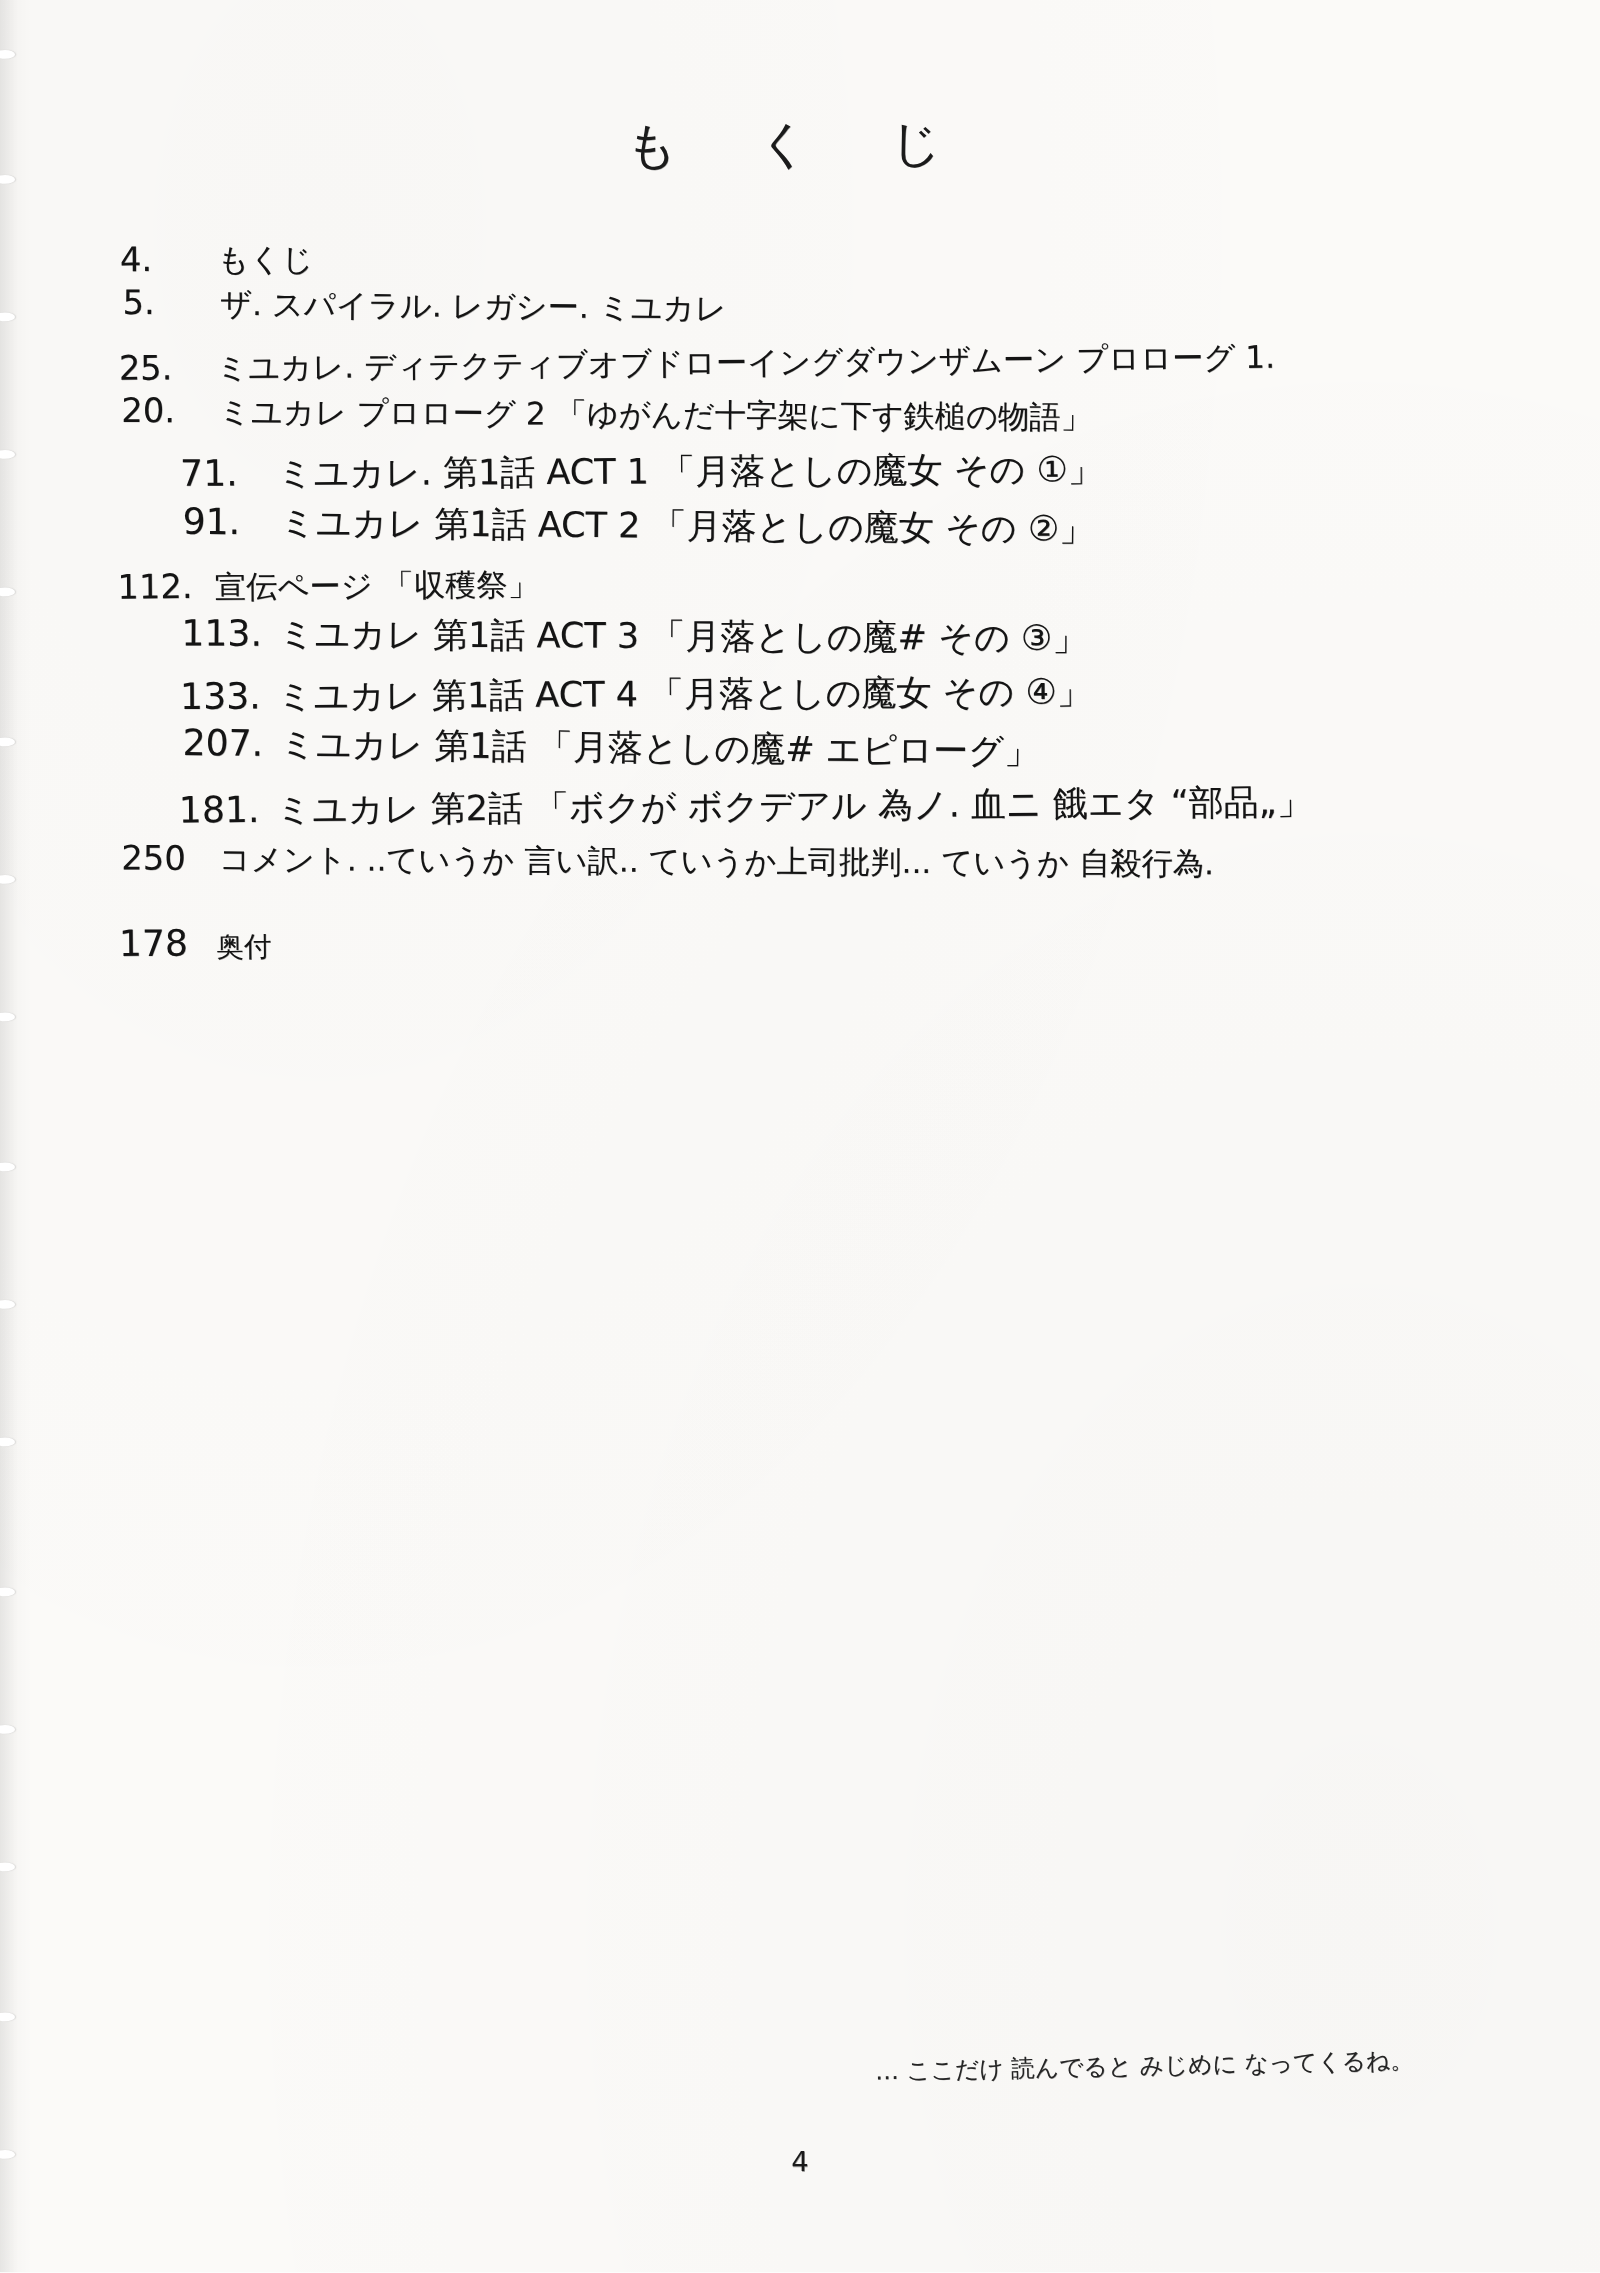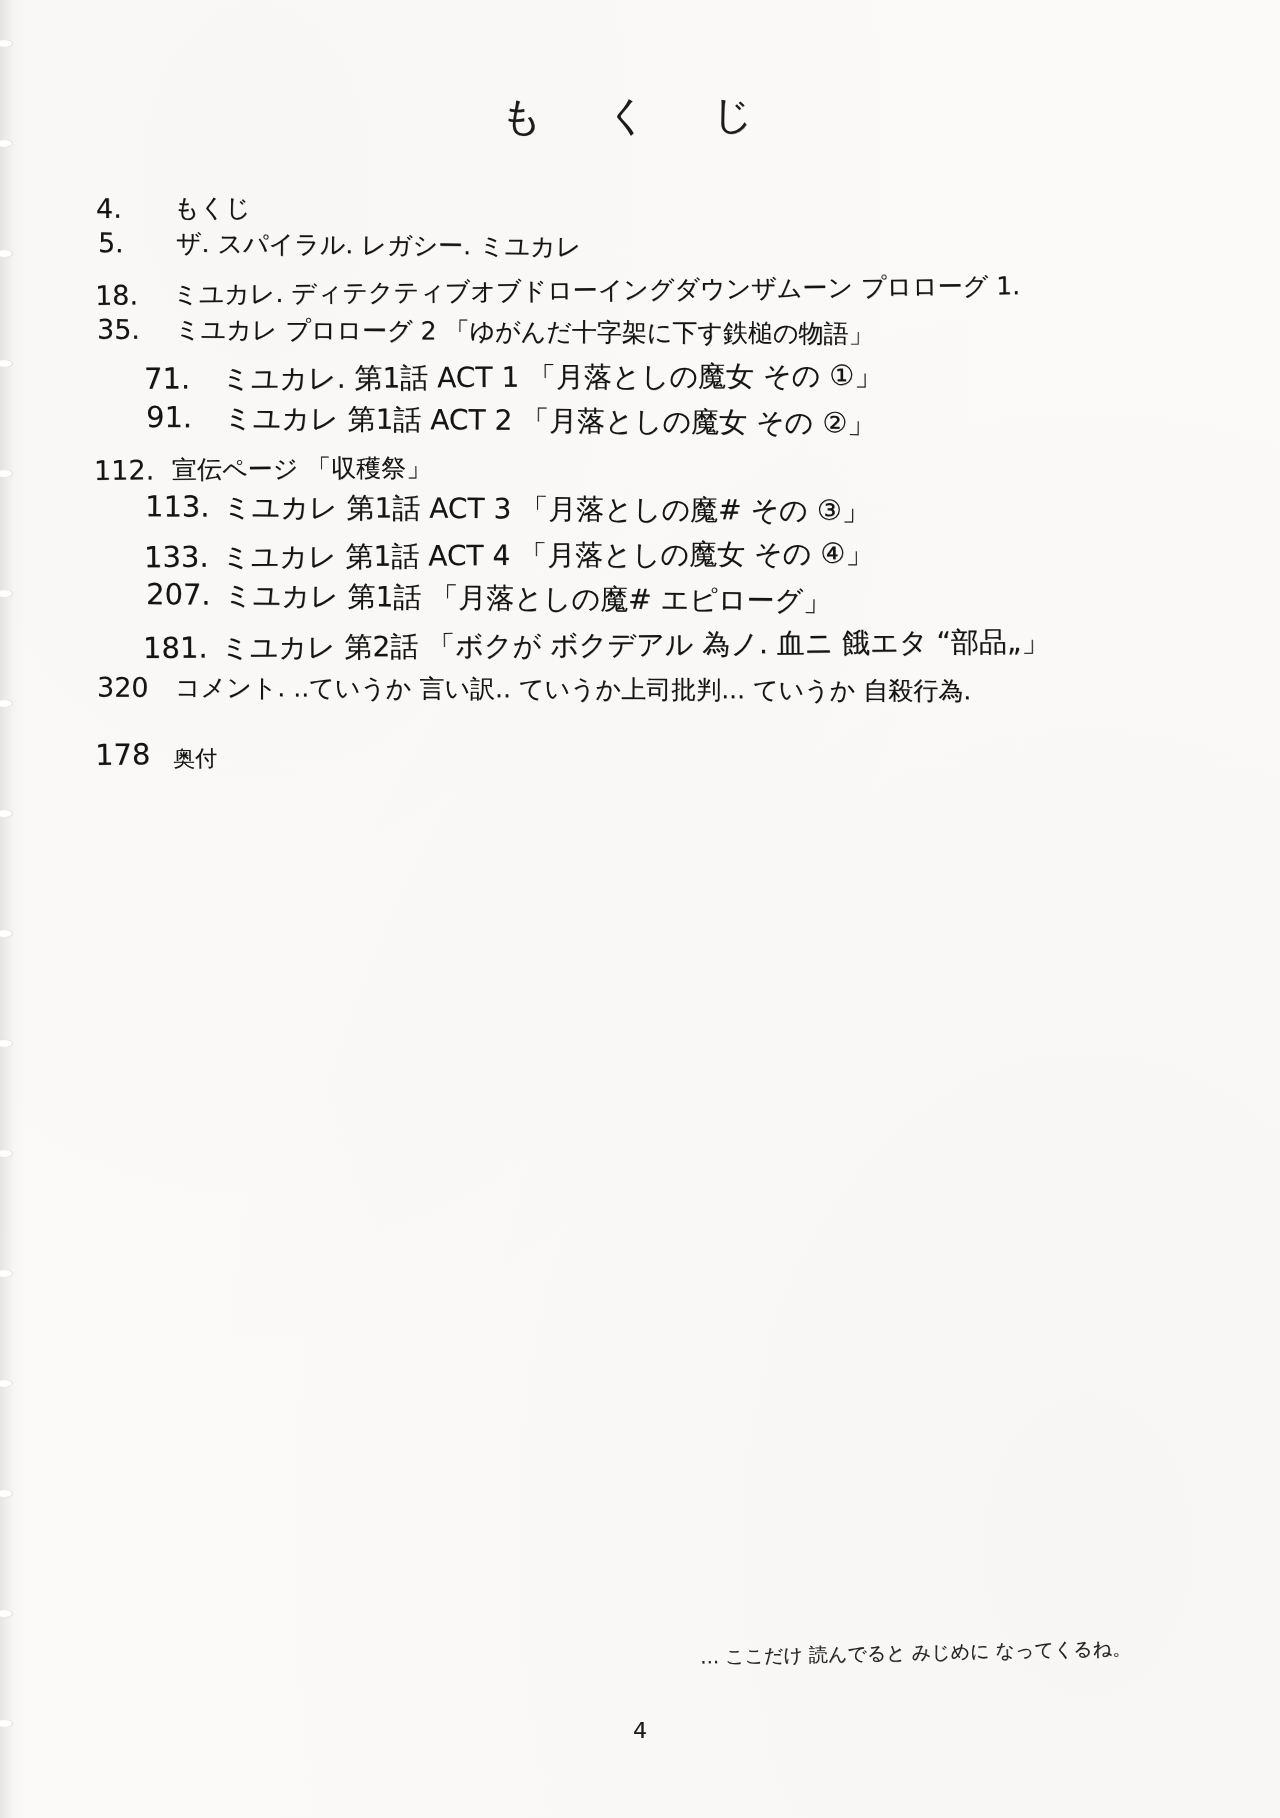--- a/index.html
+++ b/index.html
@@ -172,26 +172,26 @@
       <div class="toc-page ink">4.</div>
       <div class="toc-text ink">もくじ</div>
     </div>
 
     <div class="toc-row r1">
       <div class="toc-page ink">5.</div>
       <div class="toc-text ink">ザ. スパイラル. レガシー. ミユカレ</div>
     </div>
 
     <div class="toc-row r2">
-      <div class="toc-page ink">18.</div>
+      <div class="toc-page ink">25.</div>
       <div class="toc-text ink">ミユカレ. ディテクティブオブドローイングダウンザムーン   プロローグ 1.</div>
     </div>
 
     <div class="toc-row r3">
-      <div class="toc-page ink">35.</div>
+      <div class="toc-page ink">20.</div>
       <div class="toc-text ink">ミユカレ    プロローグ 2  「ゆがんだ十字架に下す鉄槌の物語」</div>
     </div>
 
     <div class="toc-row r4 big">
       <div class="toc-page ink">71.</div>
       <div class="toc-text ink">ミユカレ.   第1話  ACT 1    「月落としの魔女 その ①」</div>
     </div>
 
     <div class="toc-row r5 big">
       <div class="toc-page ink">91.</div>
@@ -217,21 +217,21 @@
       <div class="toc-page ink">207.</div>
       <div class="toc-text ink">ミユカレ    第1話 「月落としの魔# エピローグ」</div>
     </div>
 
     <div class="toc-row r10 big">
       <div class="toc-page ink">181.</div>
       <div class="toc-text ink">ミユカレ    第2話 「ボクが ボクデアル 為ノ. 血ニ 餓エタ “部品„」</div>
     </div>
 
     <div class="toc-row r11">
-      <div class="toc-page ink">320</div>
+      <div class="toc-page ink">250</div>
       <div class="toc-text ink">コメント.    ..ていうか 言い訳.. ていうか上司批判... ていうか 自殺行為.</div>
     </div>
 
     <div class="toc-row r2 spaced">
       <div class="toc-page ink" style="font-size:29px">178</div>
       <div class="toc-text ink" style="font-size:22px">奥付</div>
     </div>
 
   </div>
 

